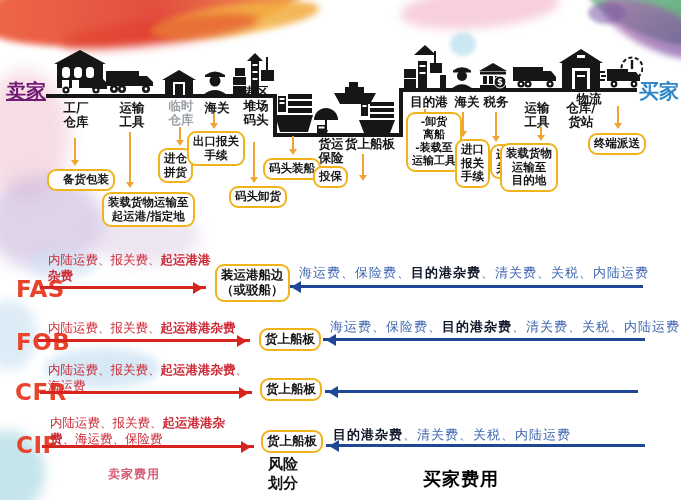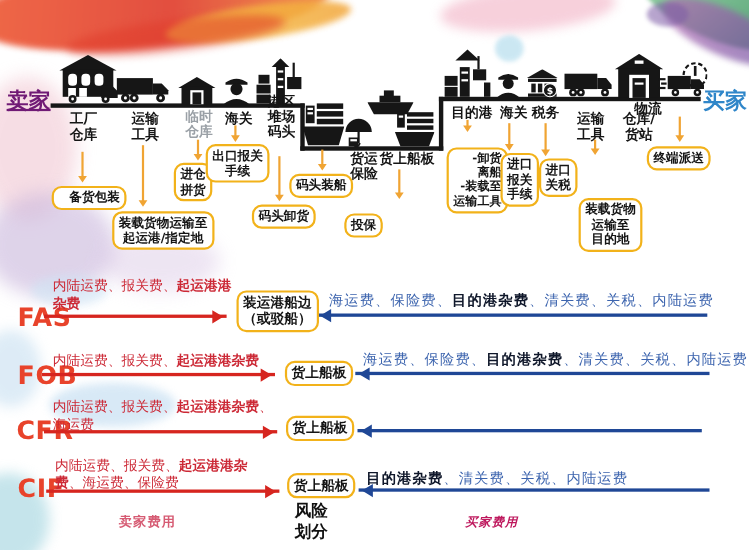--- a/index.html
+++ b/index.html
@@ -257,31 +257,31 @@
 
   <div class="callout" style="left:47px;top:169px;padding-left:14px;">备货包装</div>
   <div class="callout" style="left:102px;top:192px;">装载货物运输至
 起运港/指定地</div>
   <div class="callout" style="left:158px;top:148px;">进仓
 拼货</div>
   <div class="callout" style="left:187px;top:131px;">出口报关
 手续</div>
   <div class="callout" style="left:229px;top:186px;">码头卸货</div>
   <div class="callout" style="left:263px;top:158px;">码头装船</div>
-  <div class="callout" style="left:313px;top:166px;margin-top:28px;">投保</div>
-  <div class="callout" style="left:406px;top:134px;font-size:11px;text-align:right;">-卸货
+  <div class="callout" style="left:313px;top:166px;">投保</div>
+  <div class="callout" style="left:406px;top:112px;font-size:11px;text-align:center;">-卸货
 离船
 -装载至
 运输工具</div>
   <div class="callout" style="left:455px;top:139px;">进口
 报关
 手续</div>
   <div class="callout" style="left:490px;top:144px;">进口
 关税</div>
-  <div class="callout" style="left:526px;top:143px;margin-top:37px;">装载货物
+  <div class="callout" style="left:500px;top:143px;">装载货物
 运输至
 目的地</div>
   <div class="callout" style="left:588px;top:133px;">终端派送</div>
 
   <div class="term" style="left:16px;top:276px;">FAS</div>
   <div class="fees-red" style="left:48px;top:252px;width:172px;">
     <span>内陆运费、报关费、</span><b>起运港港杂费</b><span></span>
   </div>
   <div class="harrow-red" style="left:40px;top:286px;width:166px;"></div>
   <div class="callout" style="left:215px;top:264px;font-size:12.5px;">装运港船边
@@ -317,15 +317,15 @@
   <div class="harrow-red" style="left:42px;top:445px;width:212px;"></div>
   <div class="callout" style="left:261px;top:430px;font-size:12.5px;white-space:nowrap;">货上船板</div>
   <div class="harrow-blue" style="left:326px;top:444px;width:319px;"></div>
   <div class="fees-blue" style="left:333px;top:426px;">
     <span></span><b>目的港杂费</b><span>、清关费、关税、内陆运费</span>
   </div>
 
   <div class="lay" style="left:108px;top:466px;color:#d65b73;font-weight:bold;font-size:12px;letter-spacing:1px;">卖家费用</div>
   <div class="lay" style="left:268px;top:455px;color:#111;font-weight:bold;font-size:15px;text-align:center;white-space:pre-line;line-height:1.25;">风险
 划分</div>
-  <div class="lay" style="left:423px;top:467px;color:#be185d;font-weight:bold;font-size:11px;letter-spacing:1px;font-style:italic;">买家费用</div>
+  <div class="lay" style="left:423px;top:467px;color:#000000;font-weight:bold;font-size:18px;letter-spacing:1px;">买家费用</div>
 
 </div>
 
 </body></html>

